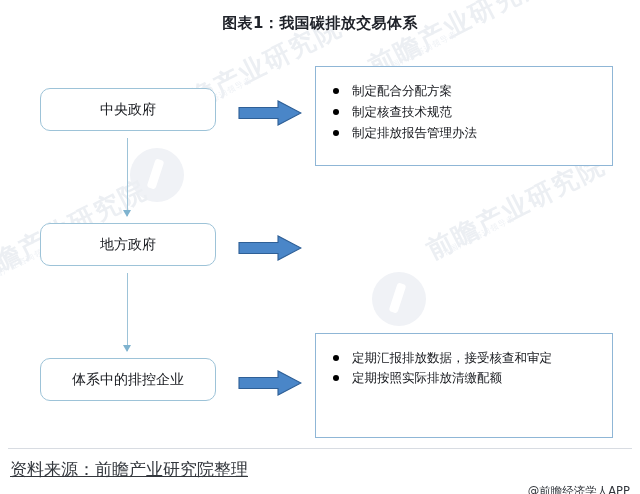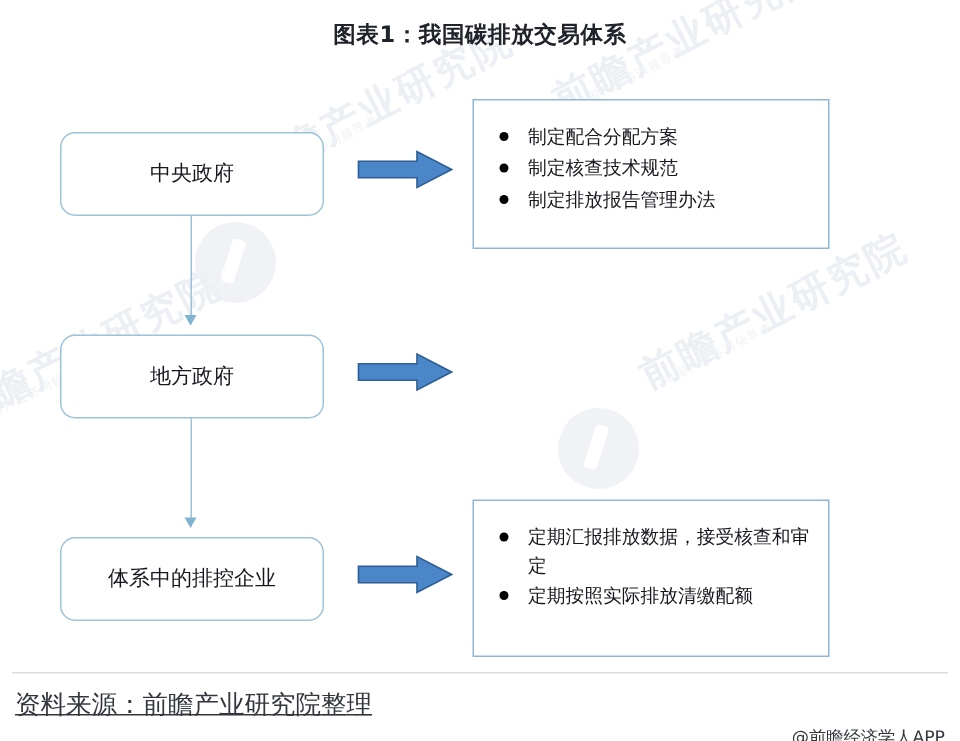--- a/index.html
+++ b/index.html
@@ -81,21 +81,21 @@
     width: 640px;
     height: 494px;
     z-index: 2;
   }
 
   
   .actor-box {
     position: absolute;
     left: 40px;
     width: 176px;
-    height: 56px;
+    height: 43px;
     border: 1.4px solid #9dc3d8;
     border-radius: 10px;
     background: #ffffff;
     display: flex;
     align-items: center;
     justify-content: center;
     font-size: 14px;
     color: #16181d;
     box-sizing: border-box;
   }
@@ -132,21 +132,21 @@
     z-index: 3;
   }
   .arrow-1 { top: 100px; }
   .arrow-2 { top: 235px; }
   .arrow-3 { top: 370px; }
 
   
   .detail-panel {
     position: absolute;
     left: 315px;
-    width: 238px;
+    width: 298px;
     border: 1.3px solid #8fb6d6;
     background: #ffffff;
     box-sizing: border-box;
     padding: 14px 12px 10px 14px;
   }
   .panel-1 { top: 66px; height: 100px; }
   .panel-2 { top: 200px; height: 100px; }
   .panel-3 { top: 333px; height: 105px; }
 
   .bullet-list {

